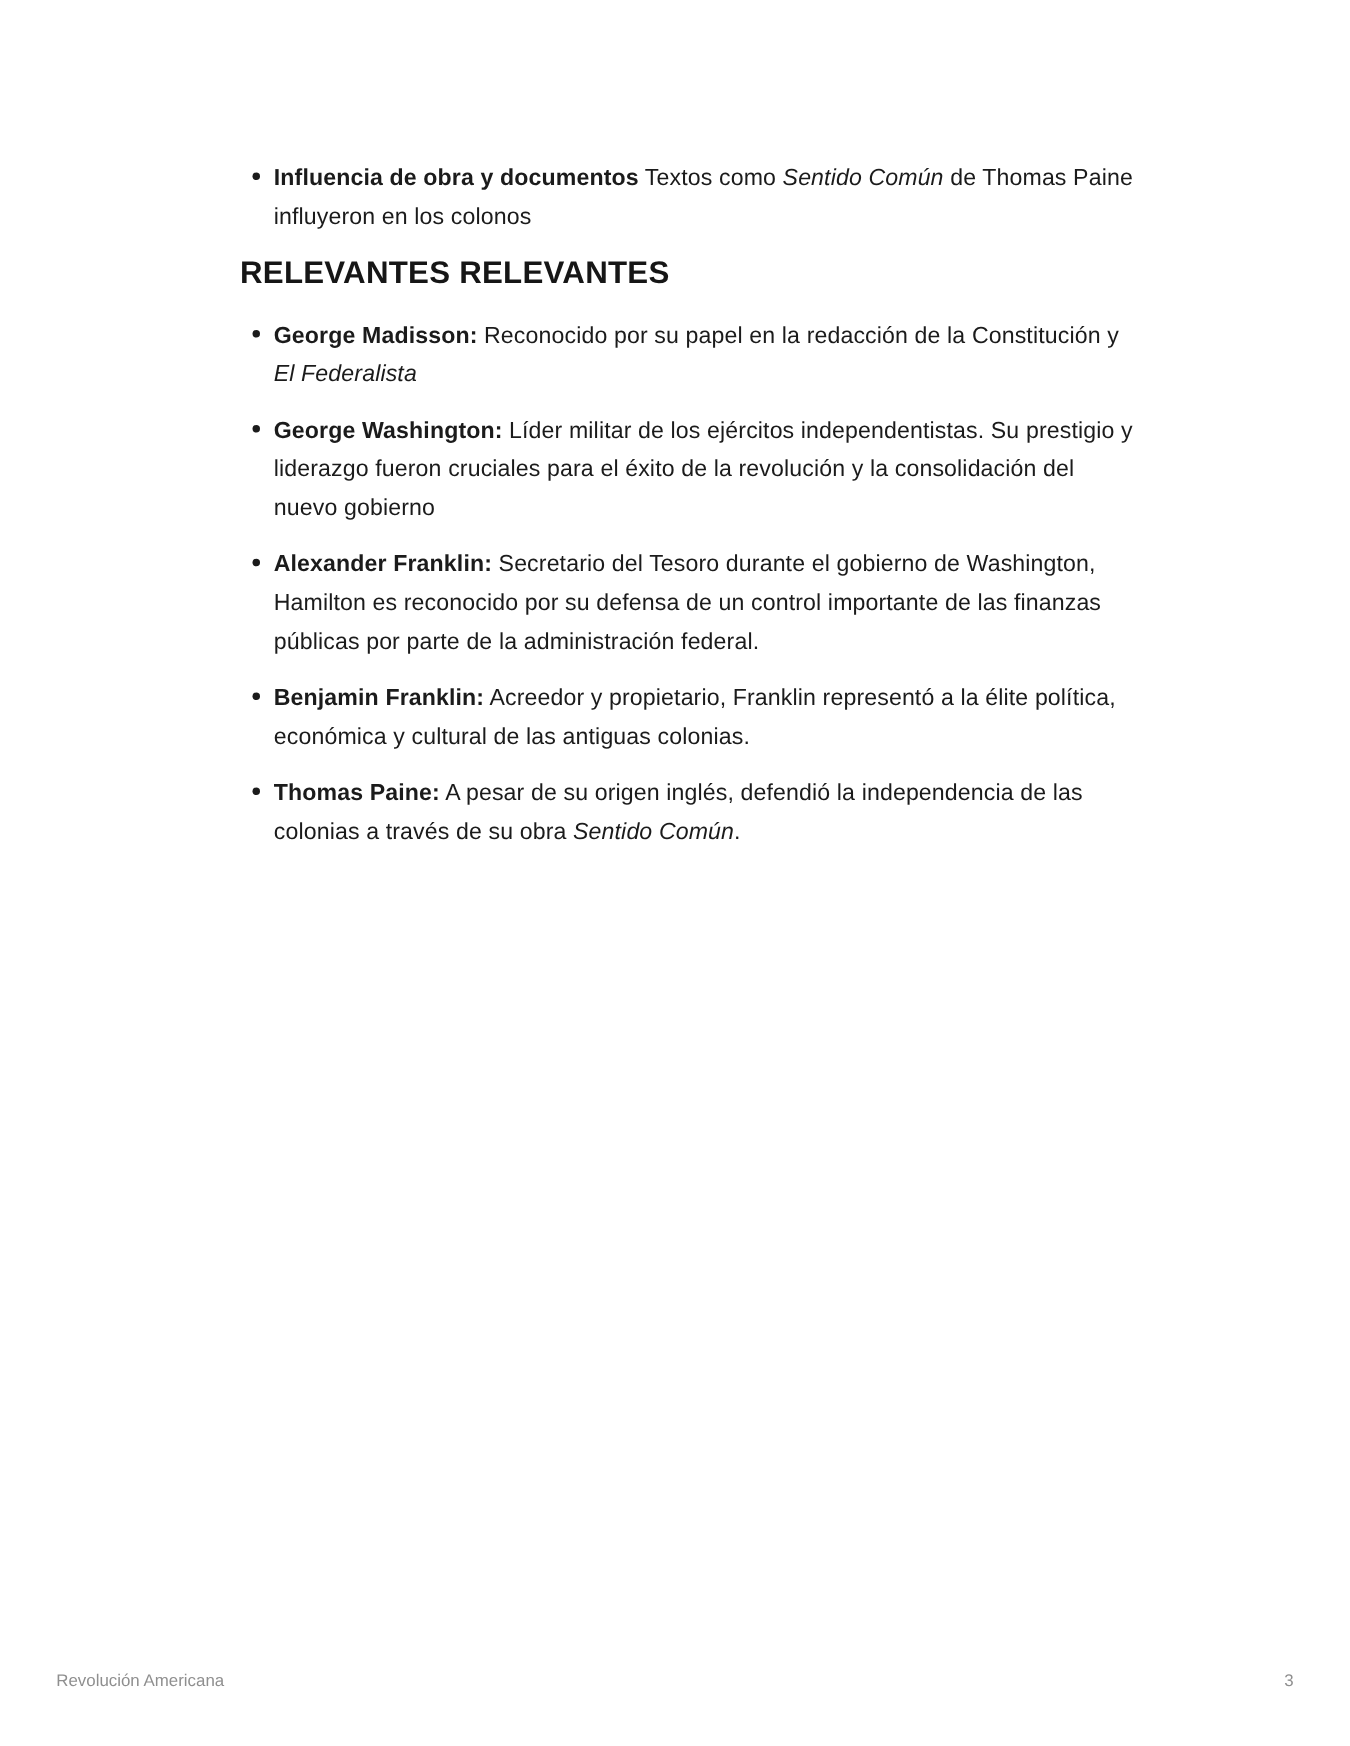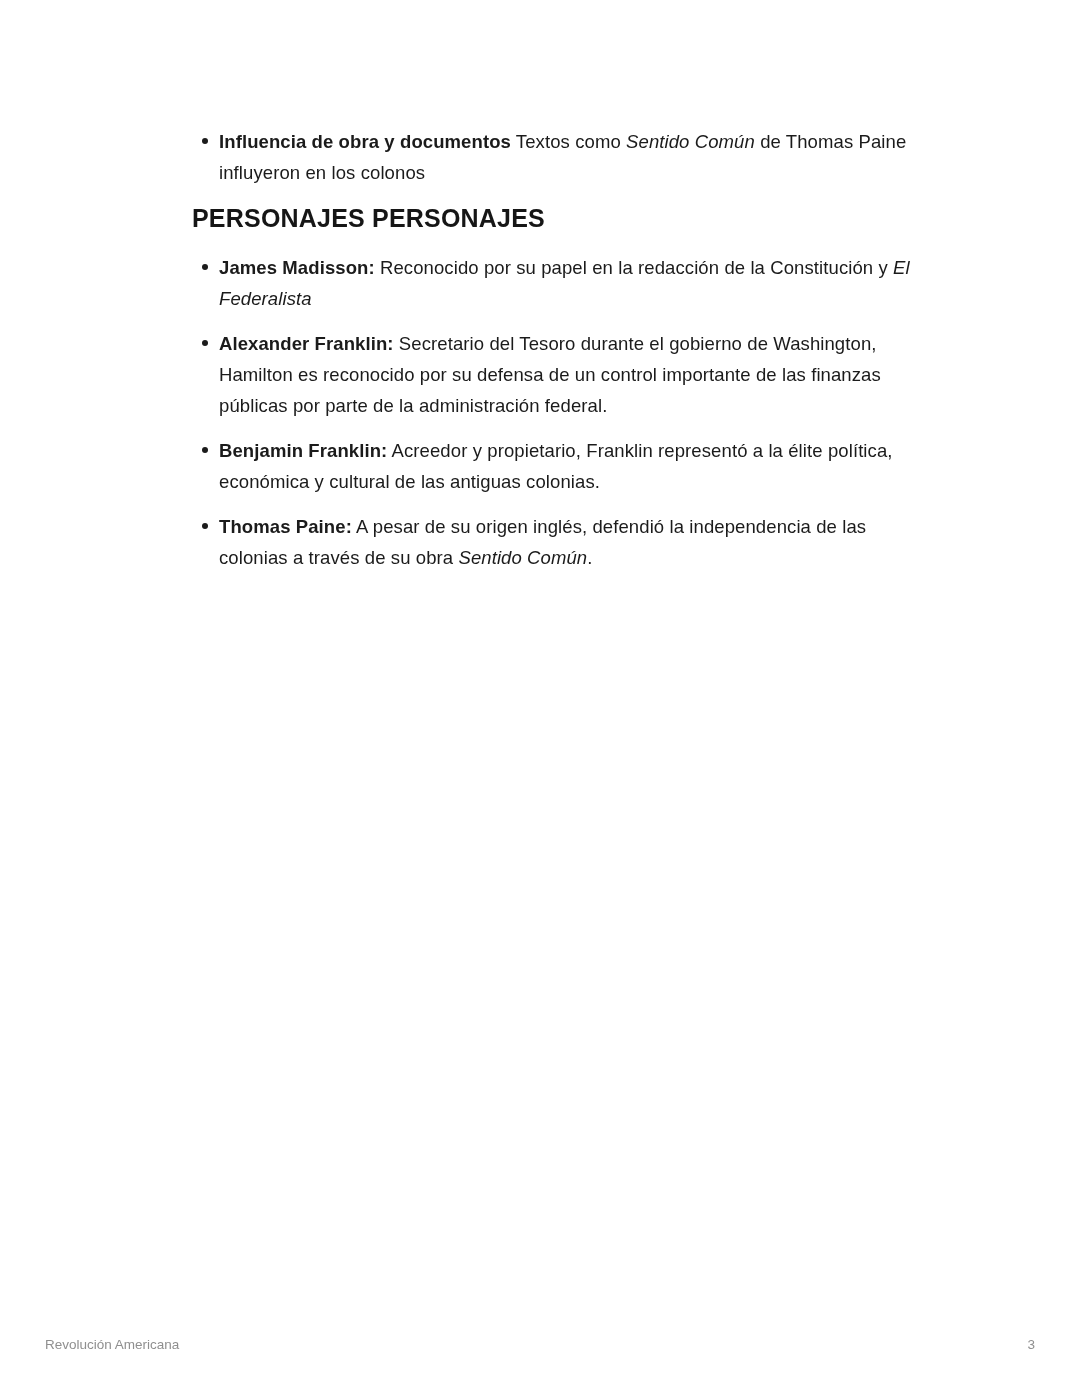--- a/index.html
+++ b/index.html
@@ -73,24 +73,25 @@
 </head>
 <body>
 
 <div class="page">
   <div class="content">
 
     <ul class="doc-list">
         <li><span class="run bold">Influencia de obra y documentos</span><span class="run normal"> Textos como </span><span class="run italic">Sentido Común</span><span class="run normal"> de Thomas Paine influyeron en los colonos</span></li>
       </ul>
 
-    <h2 class="section-heading">PERSONAJES PERSONAJES</h2>
+    <h2 class="section-heading">RELEVANTES RELEVANTES</h2>
 
     <ul class="doc-list">
-        <li><span class="run bold">James Madisson:</span><span class="run normal"> Reconocido por su papel en la redacción de la Constitución y </span><span class="run italic">El Federalista</span></li>
+        <li><span class="run bold">George Madisson:</span><span class="run normal"> Reconocido por su papel en la redacción de la Constitución y </span><span class="run italic">El Federalista</span></li>
+        <li><span class="run bold">George Washington:</span><span class="run normal"> Líder militar de los ejércitos independentistas. Su prestigio y liderazgo fueron cruciales para el éxito de la revolución y la consolidación del nuevo gobierno</span></li>
         <li><span class="run bold">Alexander Franklin:</span><span class="run normal"> Secretario del Tesoro durante el gobierno de Washington, Hamilton es reconocido por su defensa de un control importante de las finanzas públicas por parte de la administración federal.</span></li>
         <li><span class="run bold">Benjamin Franklin:</span><span class="run normal"> Acreedor y propietario, Franklin representó a la élite política, económica y cultural de las antiguas colonias.</span></li>
         <li><span class="run bold">Thomas Paine:</span><span class="run normal"> A pesar de su origen inglés, defendió la independencia de las colonias a través de su obra </span><span class="run italic">Sentido Común</span><span class="run normal">.</span></li>
       </ul>
 
   </div>
 
   <div class="page-footer">
     <span>Revolución Americana</span>
     <span>3</span>

